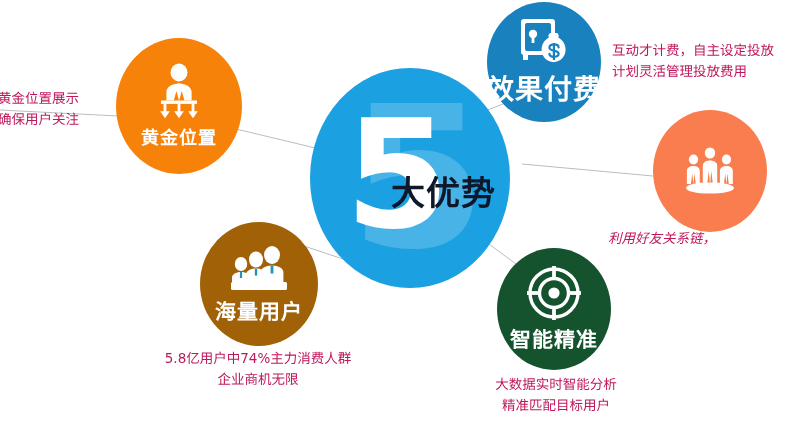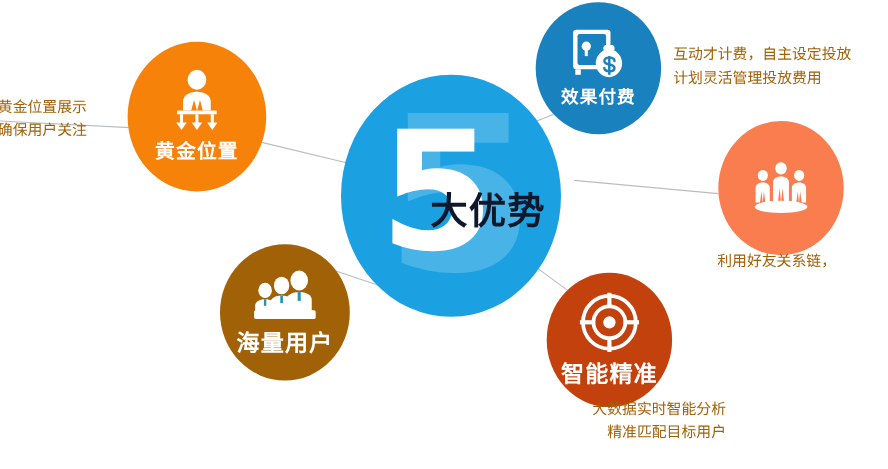--- a/index.html
+++ b/index.html
@@ -102,38 +102,38 @@
   }
 
   
   #node-golden       { left: 116px; top: 38px;  width: 126px; height: 136px; }
   #node-performance  { left: 487px; top: 2px;   width: 114px; height: 120px; }
   #node-trust        { left: 653px; top: 110px; width: 114px; height: 122px; }
   #node-precision    { left: 497px; top: 248px; width: 114px; height: 122px; }
   #node-users        { left: 200px; top: 222px; width: 118px; height: 124px; }
 
   #node-golden      .node-label { font-size: 18px; margin-top: 4px; }
-  #node-performance .node-label { font-size: 16px; margin-top: 2px; }
+  #node-performance .node-label { font-size: 28px; margin-top: 2px; }
   #node-trust       .node-label { font-size: 21px; margin-top: 3px; }
   #node-precision   .node-label { font-size: 21px; margin-top: 3px; }
   #node-users       .node-label { font-size: 21px; margin-top: 3px; }
 
   
   .caption {
     position: absolute;
     z-index: 4;
-    color: #a16207;
+    color: #be185d;
     font-size: 13.5px;
     line-height: 21px;
     white-space: nowrap;
   }
   #caption-golden      { left: -2px;  top: 88px;  text-align: left; }
   #caption-performance { left: 612px; top: 40px;  text-align: left; }
-  #caption-trust       { left: 608px; top: 228px; width: 196px; text-align: center; }
-  #caption-precision   { left: 452px; top: 362px; width: 208px; text-align: right; }
+  #caption-trust       { left: 608px; top: 228px; width: 196px; text-align: left; font-style: italic; }
+  #caption-precision   { left: 452px; top: 374px; width: 208px; text-align: center; font-family: Liberation Serif, serif; }
   #caption-users       { left: 138px; top: 348px; width: 240px; text-align: center; }
 </style>
 </head>
 <body>
 
 <div id="stage">
 
   <svg id="connectors" viewBox="0 0 807 426" width="807" height="426" xmlns="http://www.w3.org/2000/svg">
     <line x1="236" y1="129" x2="332" y2="152" stroke="#b9bdc0" stroke-width="1"></line>
     <line x1="503" y1="104" x2="452" y2="124" stroke="#b9bdc0" stroke-width="1"></line>
@@ -199,21 +199,21 @@
           <ellipse cx="11.5" cy="13.5" rx="4.6" ry="5"></ellipse>
           <path d="M11.5 20c-3.8 0-6.6 2-6.6 4.8V38h4l1.4-10.4 1 10.4h.1l1-10.4 1.4 10.4h4V24.8c0-2.8-2.8-4.8-6.3-4.8z"></path>
           <ellipse cx="44.5" cy="13.5" rx="4.6" ry="5"></ellipse>
           <path d="M44.5 20c-3.8 0-6.6 2-6.6 4.8V38h4l1.4-10.4 1 10.4h.1l1-10.4 1.4 10.4h4V24.8c0-2.8-2.8-4.8-6.3-4.8z"></path>
           <ellipse cx="28" cy="42" rx="24" ry="5.6"></ellipse>
         </g>
       </svg>
     </span>
   </div>
 
-  <div class="node" id="node-precision" style="background:#c2410c;">
+  <div class="node" id="node-precision" style="background:#14532d;">
     <span class="node-icon">
       <svg width="54" height="54" viewBox="0 0 54 54" xmlns="http://www.w3.org/2000/svg">
         <circle cx="27" cy="27" r="24" fill="none" stroke="#ffffff" stroke-width="3.4"></circle>
         <circle cx="27" cy="27" r="14.5" fill="none" stroke="#ffffff" stroke-width="3.4"></circle>
         <circle cx="27" cy="27" r="5.6" fill="#ffffff"></circle>
         <rect x="25.1" y="0" width="3.8" height="14" fill="#ffffff"></rect>
         <rect x="25.1" y="40" width="3.8" height="14" fill="#ffffff"></rect>
         <rect x="0" y="25.1" width="14" height="3.8" fill="#ffffff"></rect>
         <rect x="40" y="25.1" width="14" height="3.8" fill="#ffffff"></rect>
       </svg>
@@ -255,14 +255,18 @@
 
   <div class="caption" id="caption-trust">
     <div>利用好友关系链，</div>
   </div>
 
   <div class="caption" id="caption-precision">
     <div>大数据实时智能分析</div>
     <div>精准匹配目标用户</div>
   </div>
 
+  <div class="caption" id="caption-users">
+    <div>5.8亿用户中74%主力消费人群</div>
+    <div>企业商机无限</div>
+  </div>
 
 </div>
 
 </body></html>

